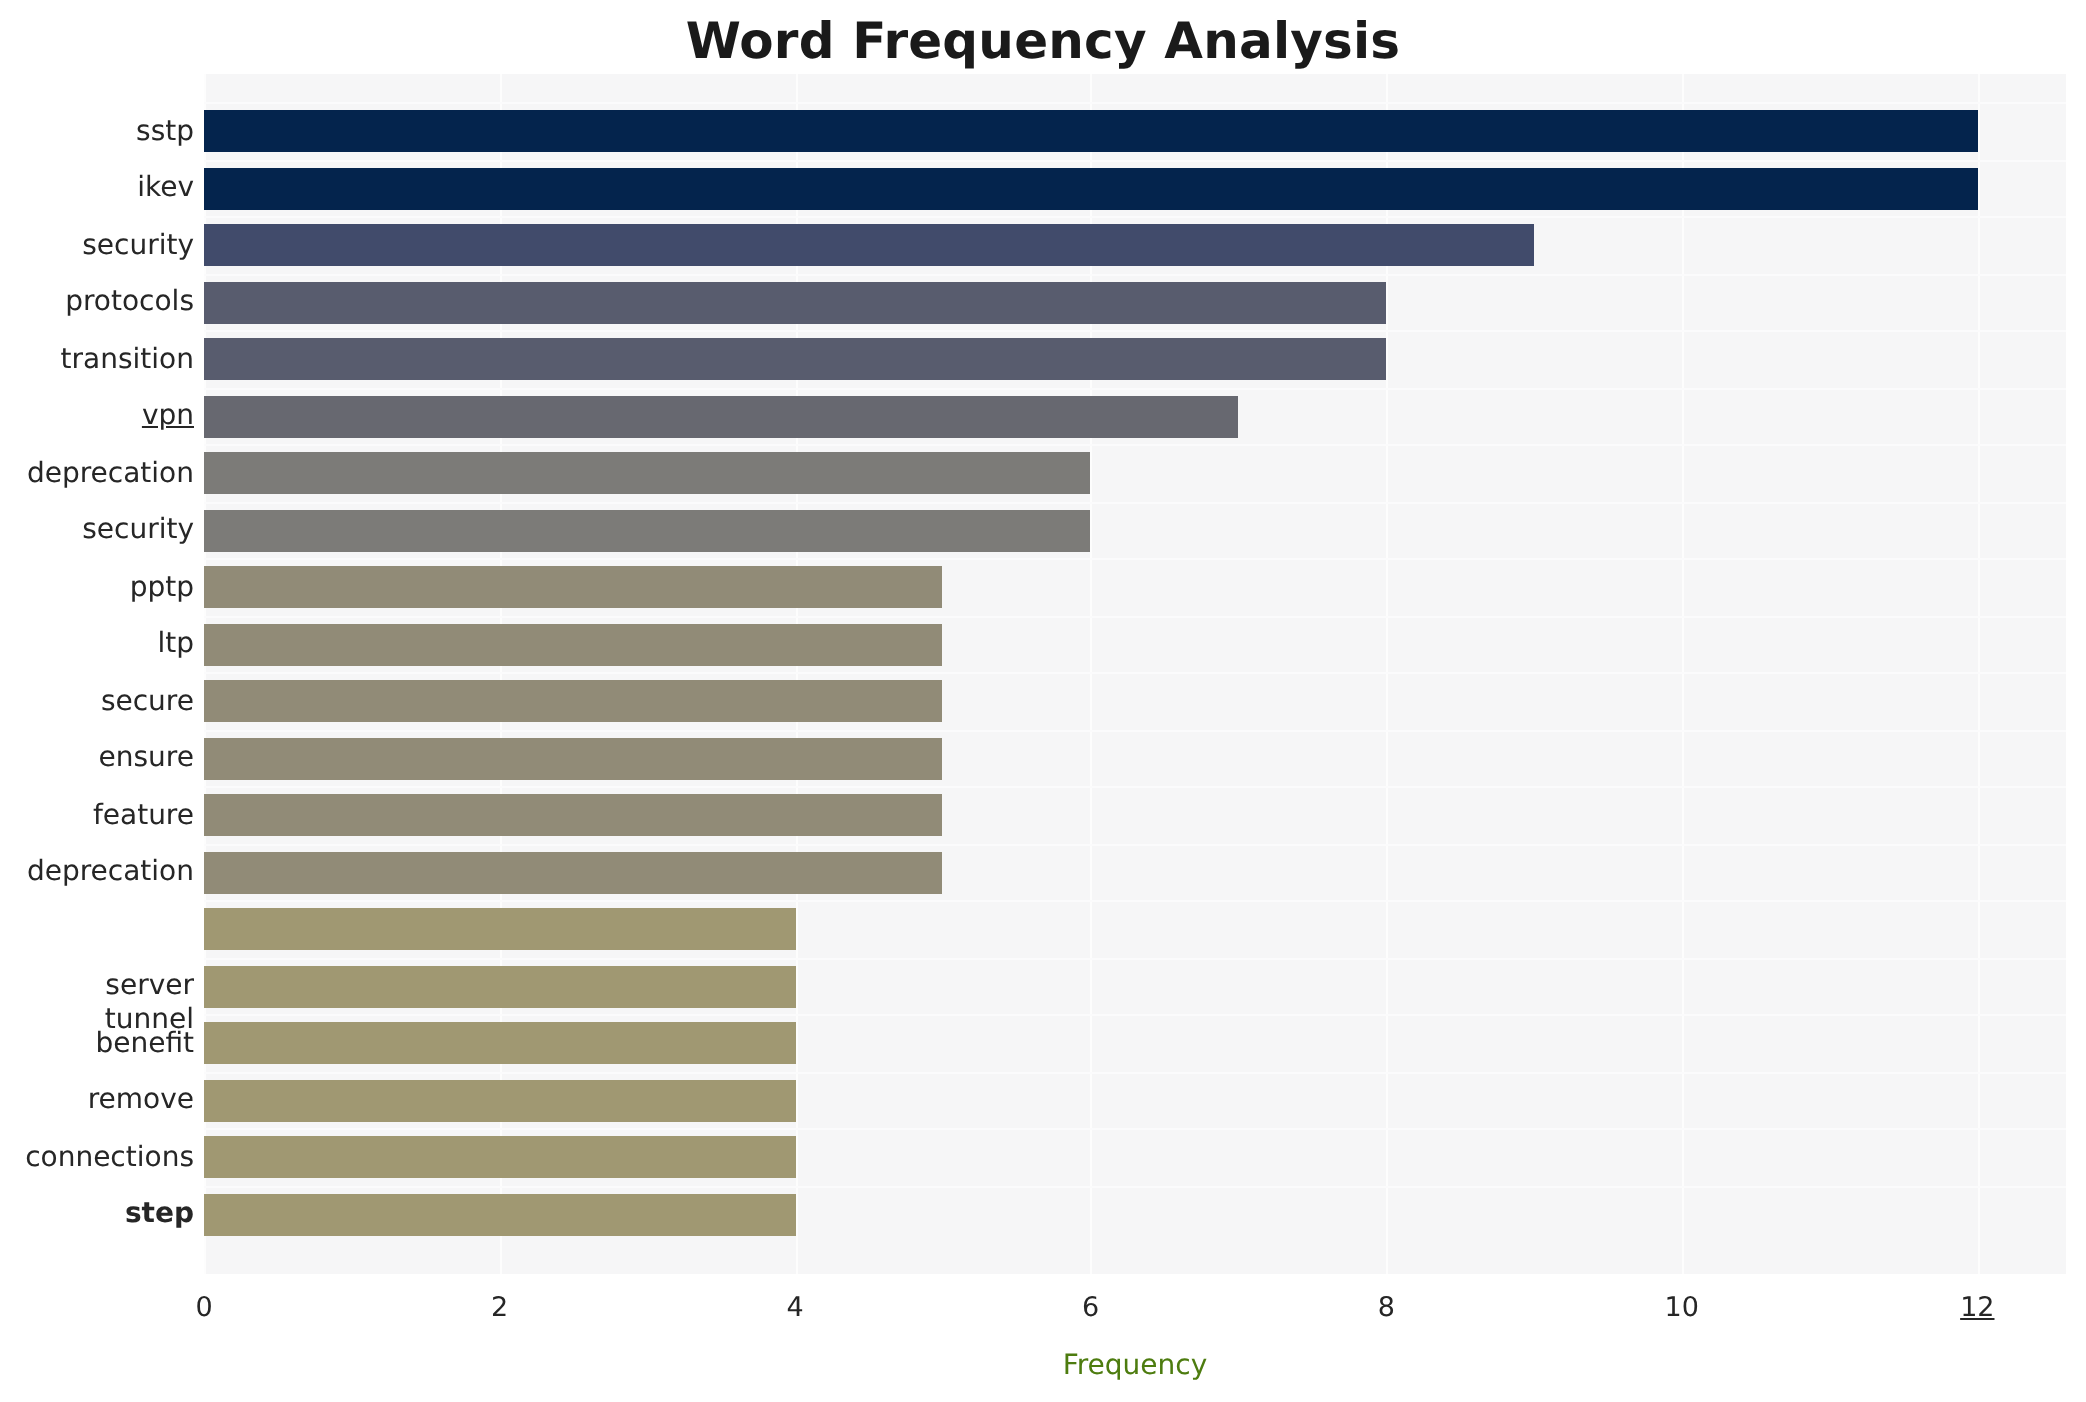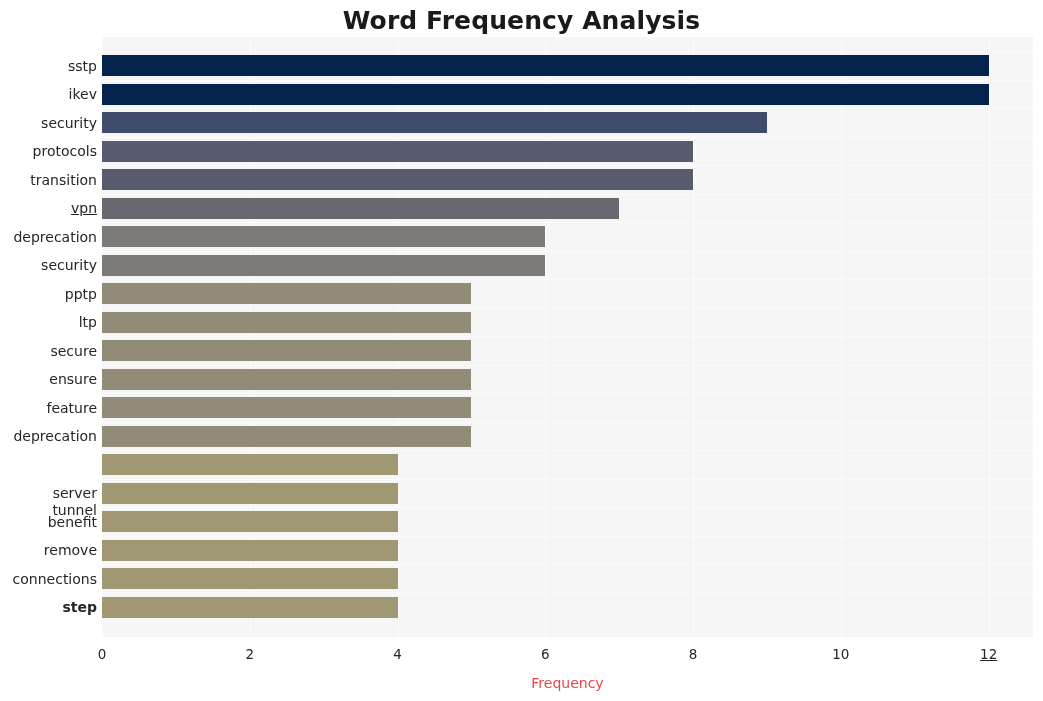--- a/index.html
+++ b/index.html
@@ -107,21 +107,21 @@
     font-family: "DejaVu Sans", "Liberation Sans", sans-serif;
   }
 
   #x-axis-label {
     position: absolute;
     left: 102px;
     top: 675px;
     width: 931px;
     text-align: center;
     font-size: 14px;
-    color: #ef4444;
+    color: #4d7c0f;
     font-family: "DejaVu Sans", "Liberation Sans", sans-serif;
   }
 </style>
 </head>
 <body>
 
 <div id="chart-root">
 
   <div id="chart-title">Word Frequency Analysis</div>
 

